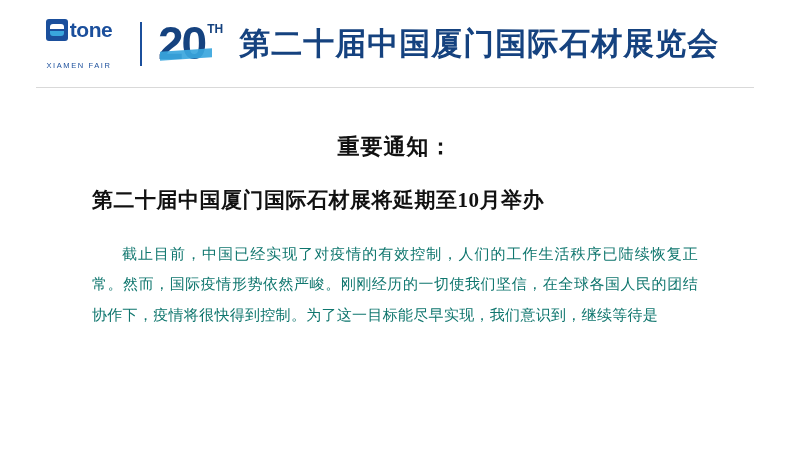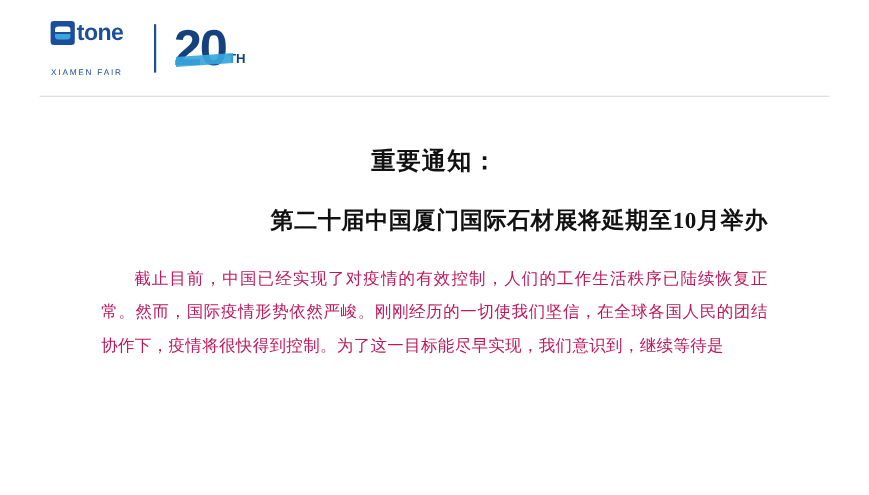--- a/index.html
+++ b/index.html
@@ -103,21 +103,20 @@
     width: 2px;
     height: 44px;
     background: #1b4f9c;
     margin: 0 16px 0 18px;
     flex: none;
   }
 
   
   .anniv {
     display: flex;
-    align-items: flex-end;
     margin-right: 16px;
     flex: none;
   }
   .anniv-num {
     font-family: "Liberation Sans", sans-serif;
     font-size: 46px;
     font-weight: bold;
     color: #15427f;
     line-height: 0.95;
     letter-spacing: -2px;
@@ -158,39 +157,39 @@
   }
   .notice-title {
     text-align: center;
     font-size: 22px;
     font-weight: bold;
     color: #111111;
     letter-spacing: 1px;
     line-height: 1.5;
   }
   .notice-subtitle {
-    text-align: right;
+    text-align: left;
     font-size: 21px;
     font-weight: bold;
     color: #111111;
     letter-spacing: 0.5px;
     margin-top: 22px;
     line-height: 1.5;
   }
   .salutation {
     margin-top: 58px;
     font-size: 15px;
     color: #1a1a1a;
     letter-spacing: 0.5px;
   }
   .body-text {
     margin-top: 22px;
     font-size: 15px;
     line-height: 2.05;
-    color: #be185d;
+    color: #0f766e;
     text-align: justify;
     text-indent: 2em;
     letter-spacing: 0.3px;
   }
 </style>
 </head>
 <body>
 
 <div class="page">
 
@@ -207,20 +206,21 @@
     <div class="divider"></div>
 
     <div class="anniv">
       <div class="anniv-num">
         <span>20</span>
         <span class="anniv-ribbon"></span>
       </div>
       <div class="anniv-th">TH</div>
     </div>
 
+    <div class="header-title">第二十届中国厦门国际石材展览会</div>
   </div>
 
   <div class="doc">
     <div class="notice-title">重要通知：</div>
     <div class="notice-subtitle">第二十届中国厦门国际石材展将延期至10月举办</div>
     <div class="body-text">截止目前，中国已经实现了对疫情的有效控制，人们的工作生活秩序已陆续恢复正常。然而，国际疫情形势依然严峻。刚刚经历的一切使我们坚信，在全球各国人民的团结协作下，疫情将很快得到控制。为了这一目标能尽早实现，我们意识到，继续等待是</div>
   </div>
 
 </div>
 

